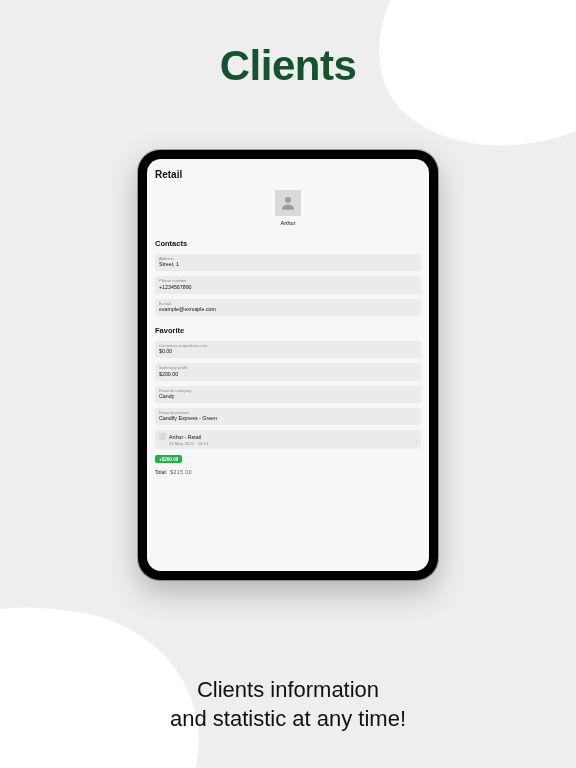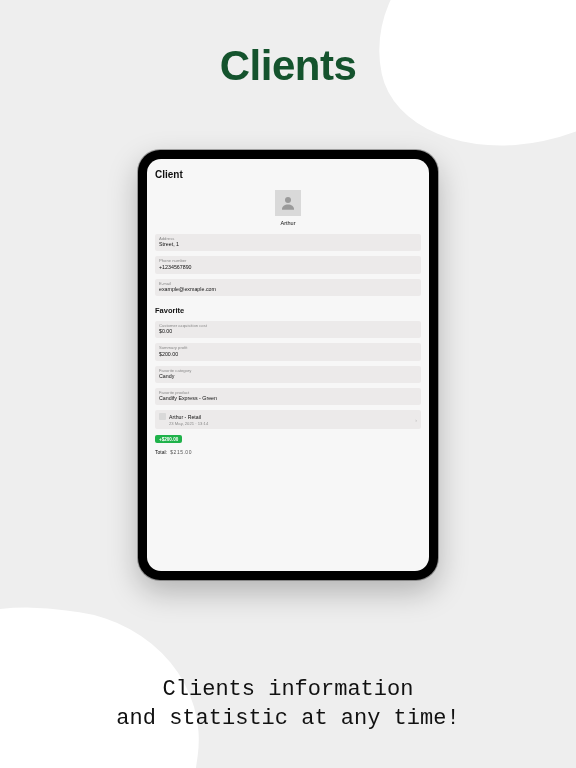--- a/index.html
+++ b/index.html
@@ -36,21 +36,20 @@
     letter-spacing: -0.5px;
   }
   .subtitle {
     position: absolute;
     bottom: 34px; left: 0; right: 0;
     text-align: center;
     font-size: 22px;
     font-weight: 500;
     color: #111;
     line-height: 1.35;
-    font-family: Liberation Mono, monospace;
   }
   
   .tablet {
     position: absolute;
     top: 150px;
     left: 50%;
     transform: translateX(-50%);
     width: 300px;
     height: 430px;
     background: #000;
@@ -154,32 +153,33 @@
 <body>
 
 <div class="blob-top"></div>
 <div class="blob-bottom"></div>
 
 <div class="page-title">Clients</div>
 
 <div class="tablet">
   <div class="screen">
     <div class="screen-inner">
-      <h1>Client</h1>
+      <h1>Retail</h1>
 
       <div class="avatar-block">
         <div class="avatar">
           <svg viewBox="0 0 24 24">
               <circle cx="12" cy="8" r="4"></circle>
               <path d="M4 20c0-3.5 3.6-6 8-6s8 2.5 8 6v1H4z"></path>
             </svg>
         </div>
         <div class="avatar-name">Arthur</div>
       </div>
 
+      <div class="section-title">Contacts</div>
       <div class="row">
         <div class="row-label">Address</div>
         <div class="row-value">Street, 1</div>
       </div>
       <div class="row">
         <div class="row-label">Phone number</div>
         <div class="row-value">+1234567890</div>
       </div>
       <div class="row">
         <div class="row-label">E-mail</div>

